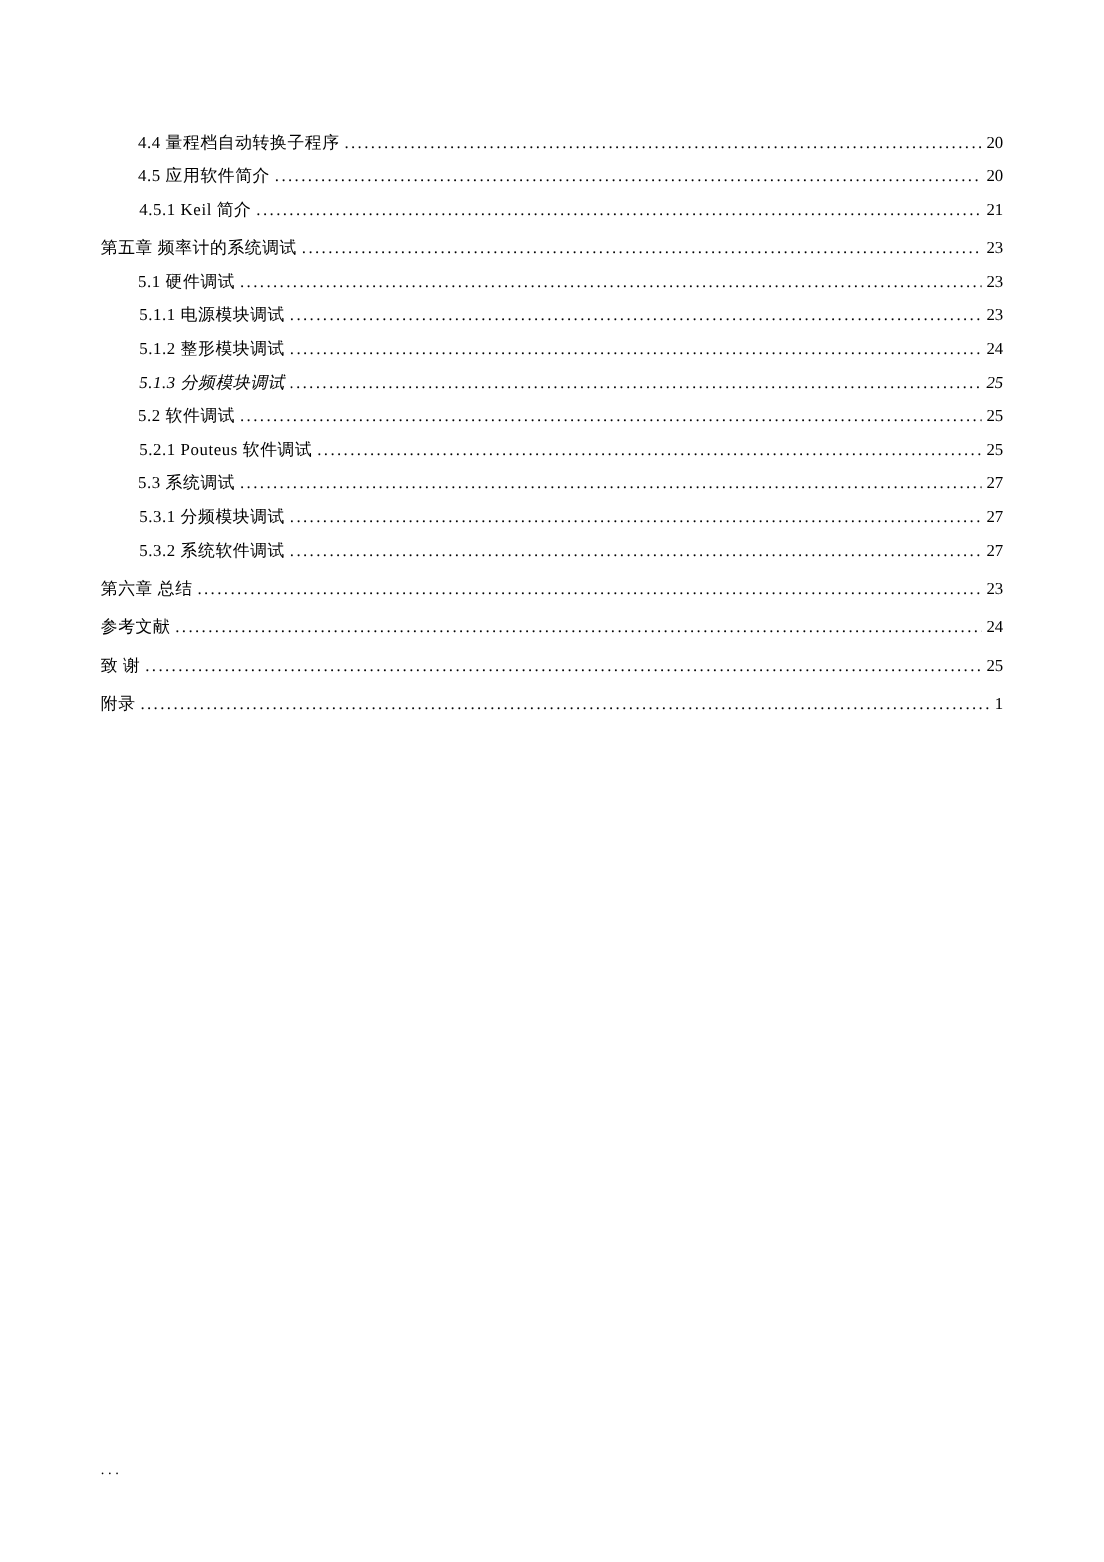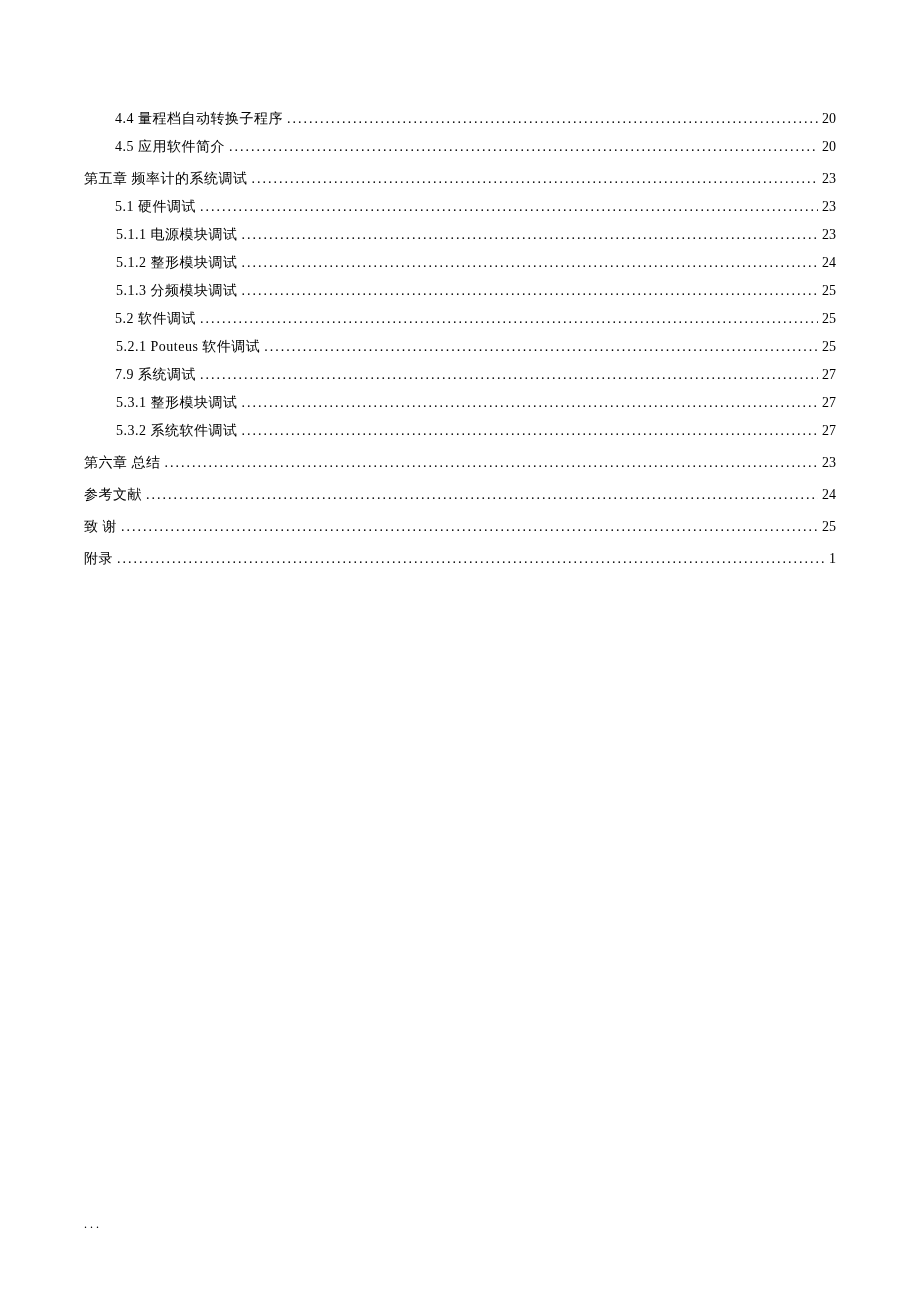--- a/index.html
+++ b/index.html
@@ -47,20 +47,21 @@
       letter-spacing: 2px;
       color: #000000;
     }
     .toc-dots::after {
       content: "..................................................................................................................................................................";
     }
     .toc-page {
       flex-shrink: 0;
     }
     .italic {
+      font-style: italic;
     }
     .footer-dots {
       position: absolute;
       bottom: 70px;
       left: 84px;
       font-size: 12px;
       color: #000000;
       letter-spacing: 0;
     }
   </style>
@@ -70,20 +71,25 @@
 <div id="toc-container">
     <div class="toc-entry level-1">
       <span class="toc-label">4.4 量程档自动转换子程序</span>
       <span class="toc-dots"></span>
       <span class="toc-page">20</span>
     </div>
     <div class="toc-entry level-1">
       <span class="toc-label">4.5 应用软件简介</span>
       <span class="toc-dots"></span>
       <span class="toc-page">20</span>
+    </div>
+    <div class="toc-entry level-2">
+      <span class="toc-label">4.5.1 Keil 简介</span>
+      <span class="toc-dots"></span>
+      <span class="toc-page">21</span>
     </div>
     <div class="toc-entry level-0 chapter">
       <span class="toc-label">第五章 频率计的系统调试</span>
       <span class="toc-dots"></span>
       <span class="toc-page">23</span>
     </div>
     <div class="toc-entry level-1">
       <span class="toc-label">5.1 硬件调试</span>
       <span class="toc-dots"></span>
       <span class="toc-page">23</span>
@@ -107,26 +113,26 @@
       <span class="toc-label">5.2 软件调试</span>
       <span class="toc-dots"></span>
       <span class="toc-page">25</span>
     </div>
     <div class="toc-entry level-2">
       <span class="toc-label">5.2.1 Pouteus 软件调试</span>
       <span class="toc-dots"></span>
       <span class="toc-page">25</span>
     </div>
     <div class="toc-entry level-1">
-      <span class="toc-label">7.9 系统调试</span>
+      <span class="toc-label">5.3 系统调试</span>
       <span class="toc-dots"></span>
       <span class="toc-page">27</span>
     </div>
     <div class="toc-entry level-2">
-      <span class="toc-label">5.3.1 整形模块调试</span>
+      <span class="toc-label">5.3.1 分频模块调试</span>
       <span class="toc-dots"></span>
       <span class="toc-page">27</span>
     </div>
     <div class="toc-entry level-2">
       <span class="toc-label">5.3.2 系统软件调试</span>
       <span class="toc-dots"></span>
       <span class="toc-page">27</span>
     </div>
     <div class="toc-entry level-0 chapter">
       <span class="toc-label">第六章 总结</span>

